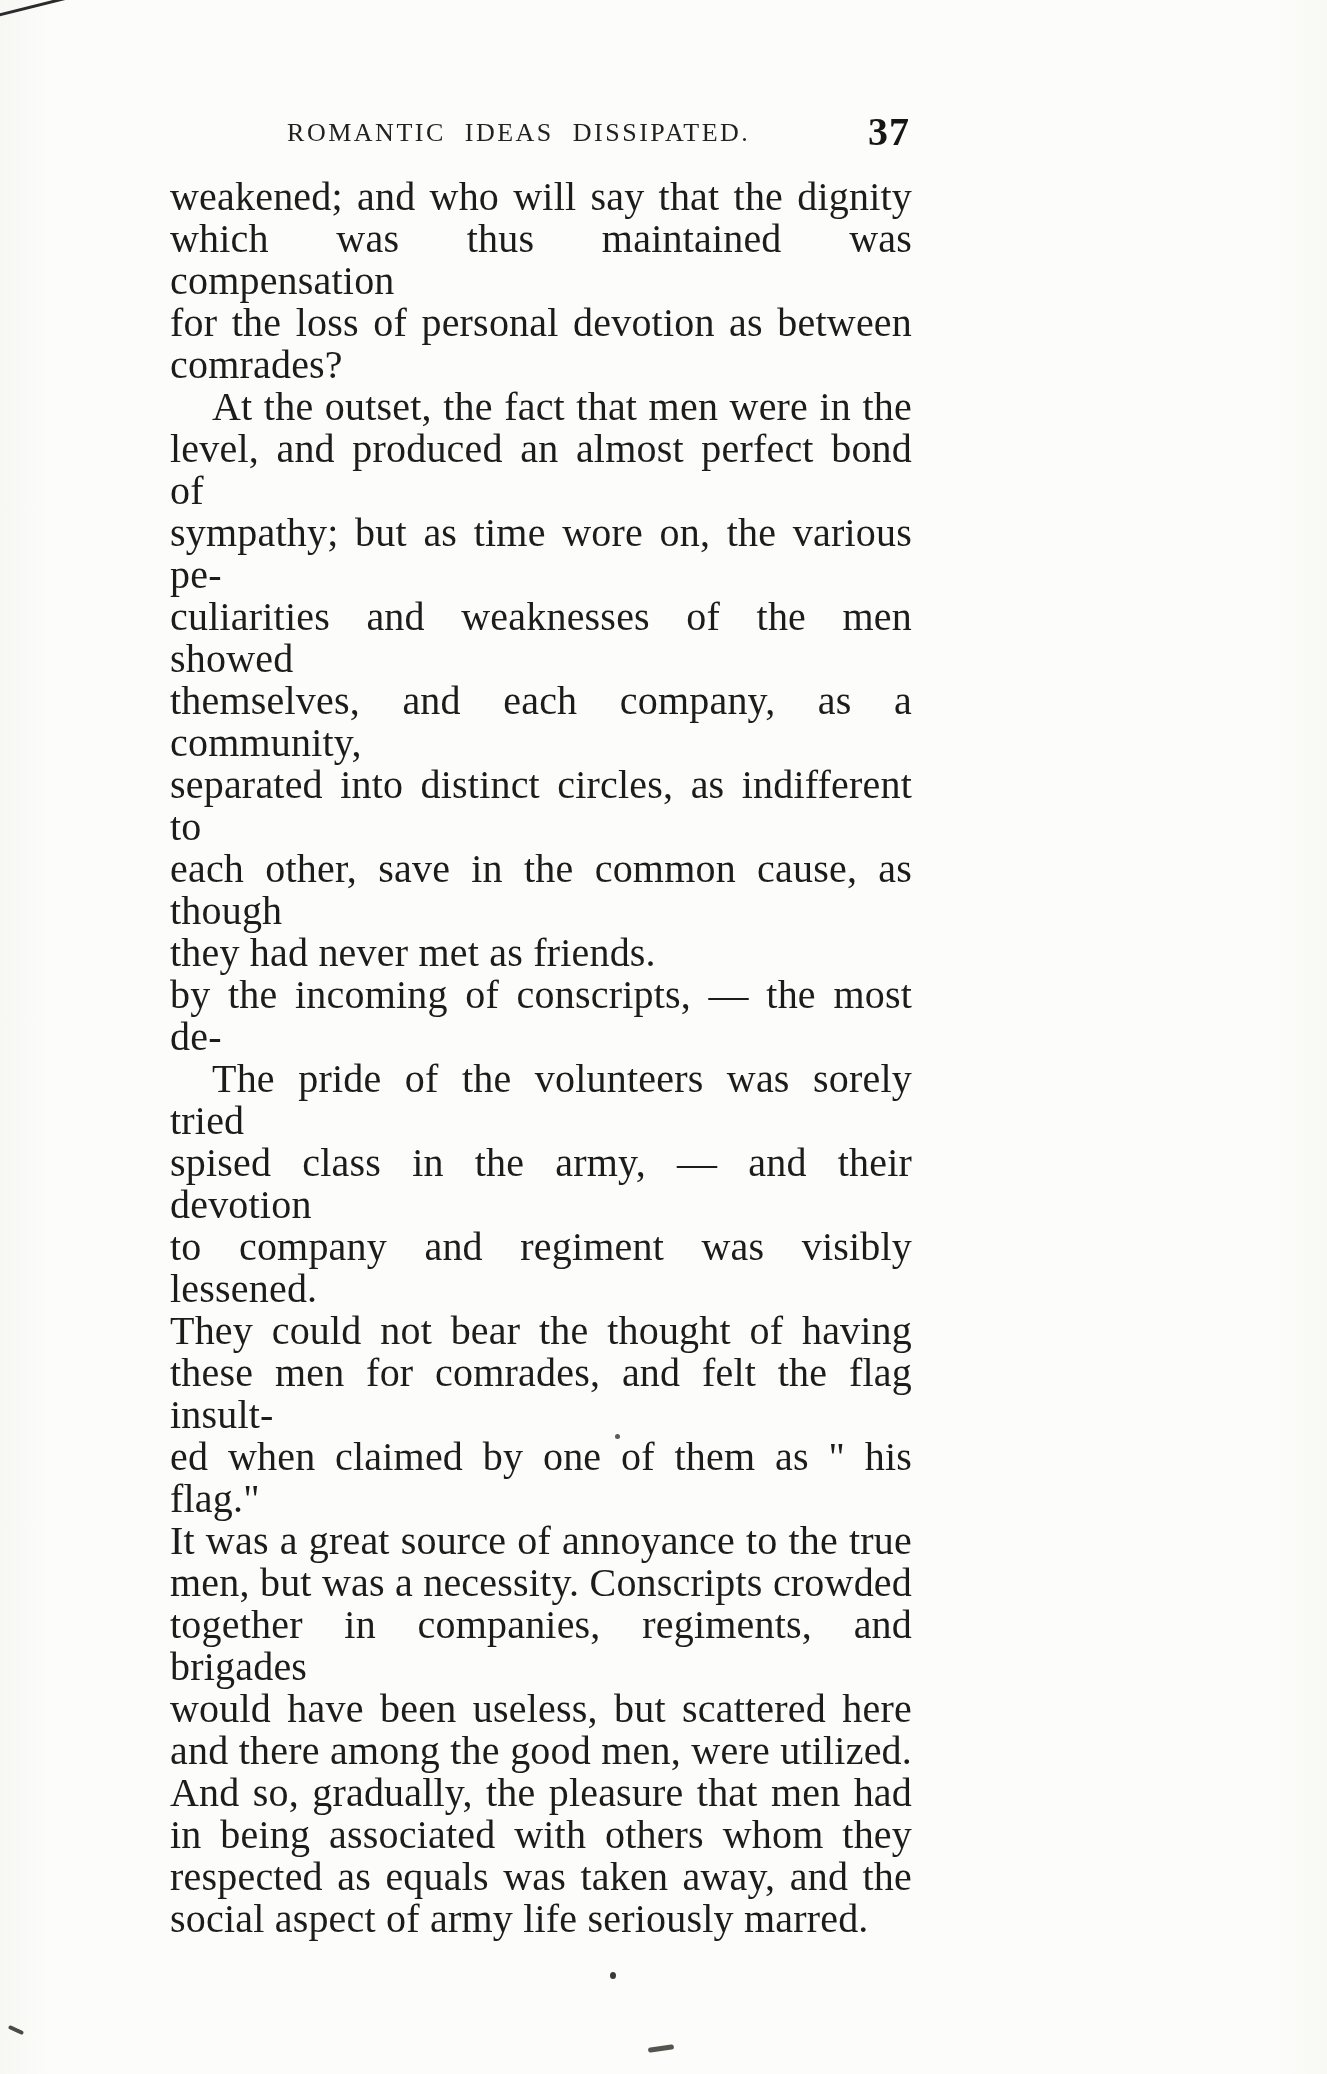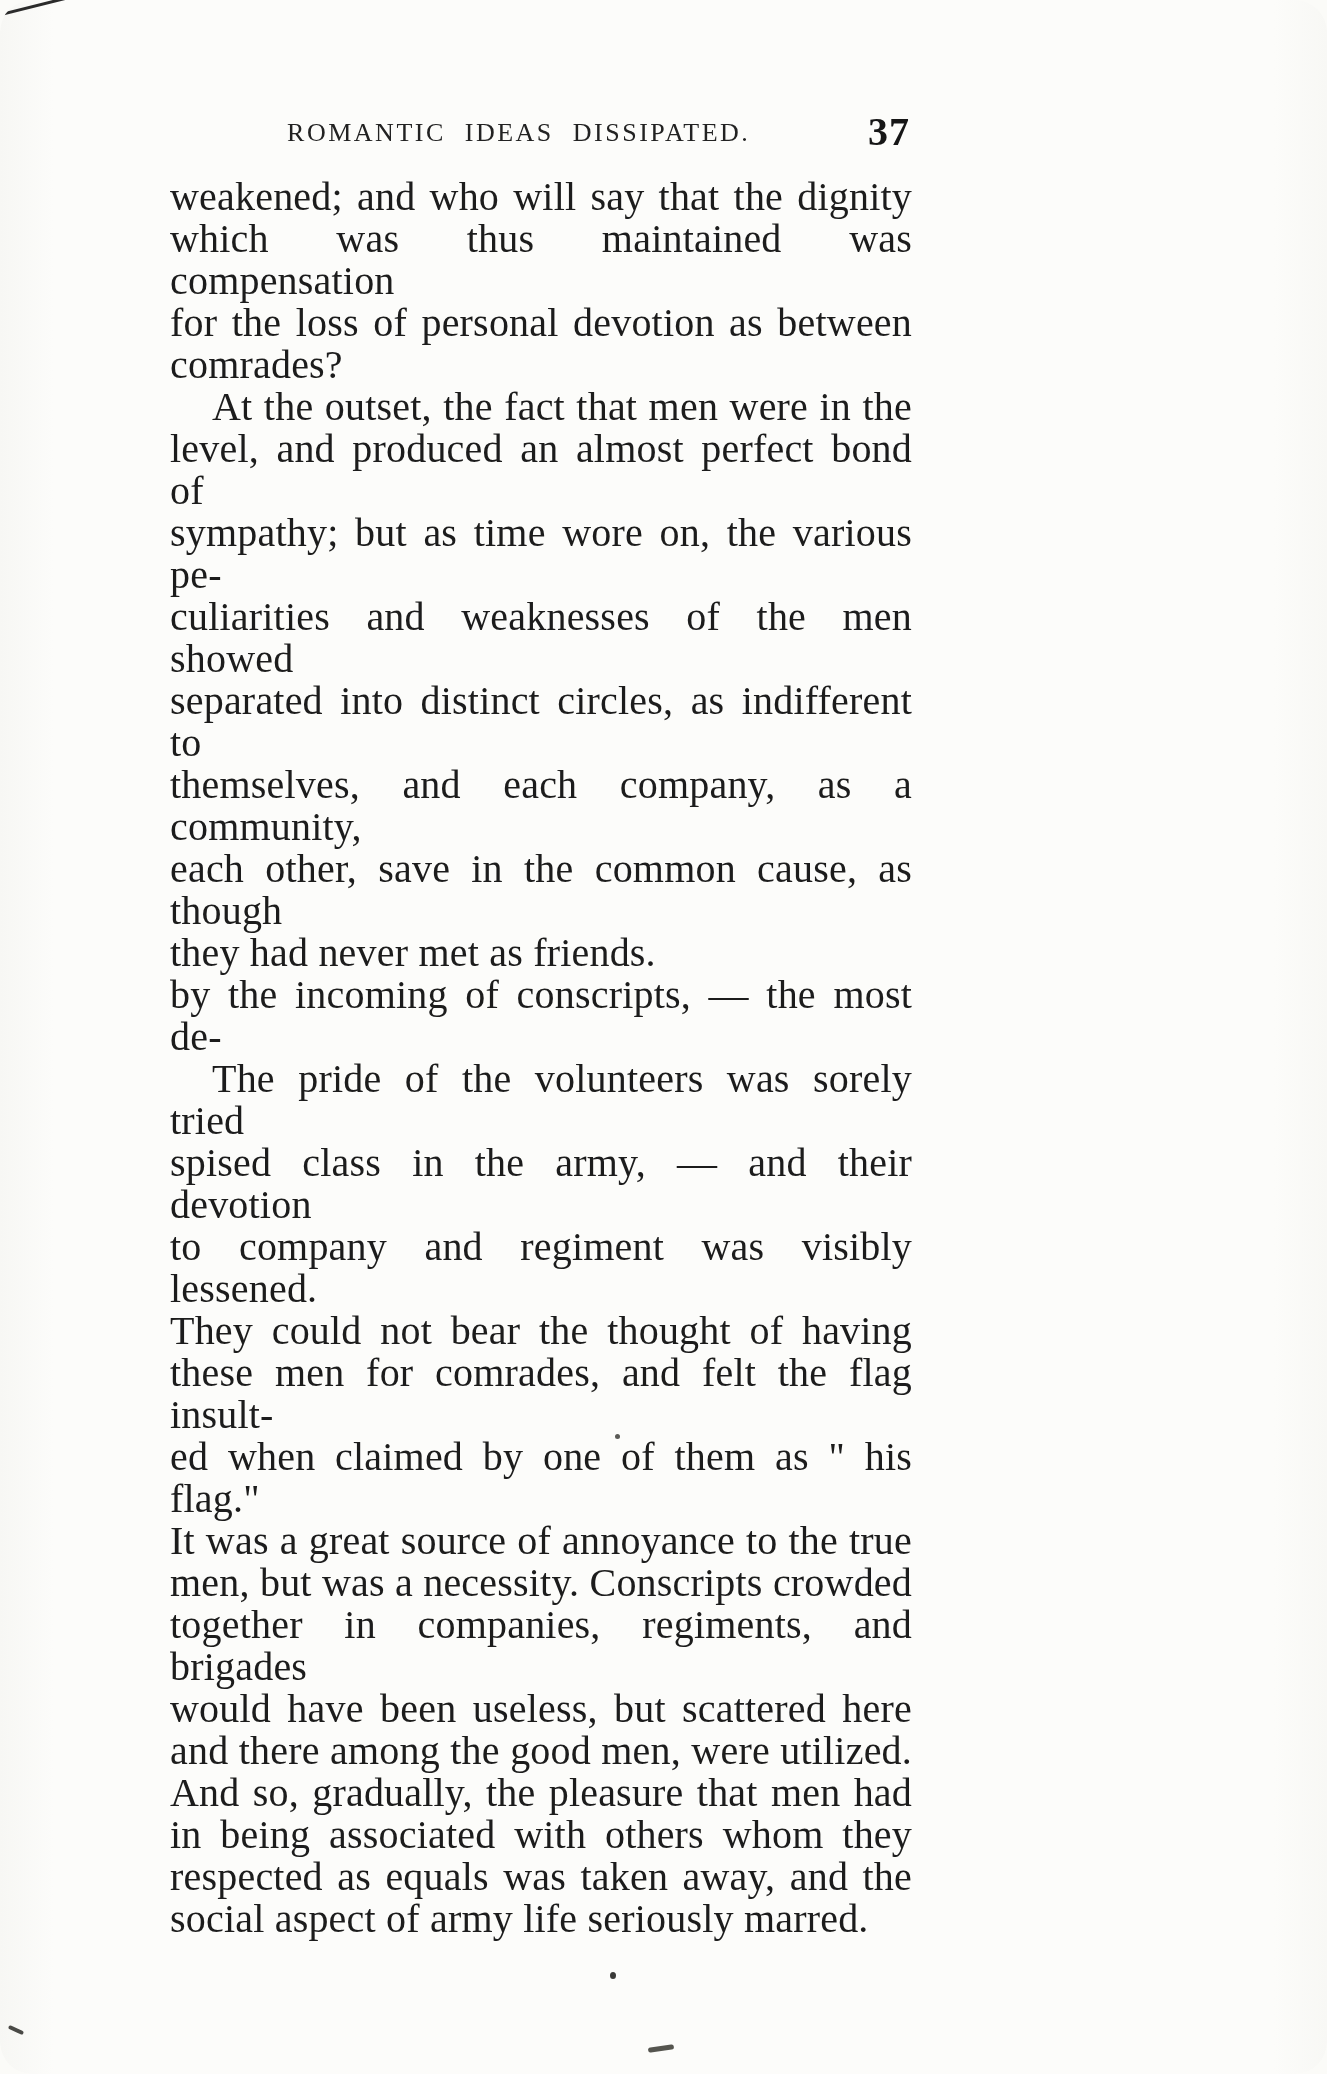--- a/index.html
+++ b/index.html
@@ -1,15 +1,15 @@
 <!DOCTYPE html>
 <html><head>
 <meta charset="utf-8">
 <style>
-  * { margin: 0; padding: 0; box-sizing: border-box; border-radius: 32px; }
+  * { margin: 0; padding: 0; box-sizing: border-box; }
   html, body { width: 1327px; height: 2074px; }
   body {
     position: relative;
     background: #fbfbf8;
     font-family: "Liberation Serif", serif;
     color: #1c1c1c;
     overflow: hidden;
   }
   .page {
     position: absolute;
@@ -101,22 +101,22 @@
       <div class="line">which was thus maintained was compensation</div>
       <div class="line">for the loss of personal devotion as between</div>
       <div class="line last">comrades?</div>
     </section>
 
     <section class="paragraph">
       <div class="line indent">At the outset, the fact that men were in the</div>
       <div class="line">level, and produced an almost perfect bond of</div>
       <div class="line">sympathy; but as time wore on, the various pe-</div>
       <div class="line">culiarities and weaknesses of the men showed</div>
+      <div class="line">themselves, and each company, as a community,</div>
       <div class="line">separated into distinct circles, as indifferent to</div>
-      <div class="line">themselves, and each company, as a community,</div>
       <div class="line">each other, save in the common cause, as though</div>
       <div class="line last">they had never met as friends.</div>
     </section>
 
     <section class="paragraph">
       <div class="line">by the incoming of conscripts, — the most de-</div>
       <div class="line indent">The pride of the volunteers was sorely tried</div>
       <div class="line">spised class in the army, — and their devotion</div>
       <div class="line">to company and regiment was visibly lessened.</div>
       <div class="line">They could not bear the thought of having</div>

